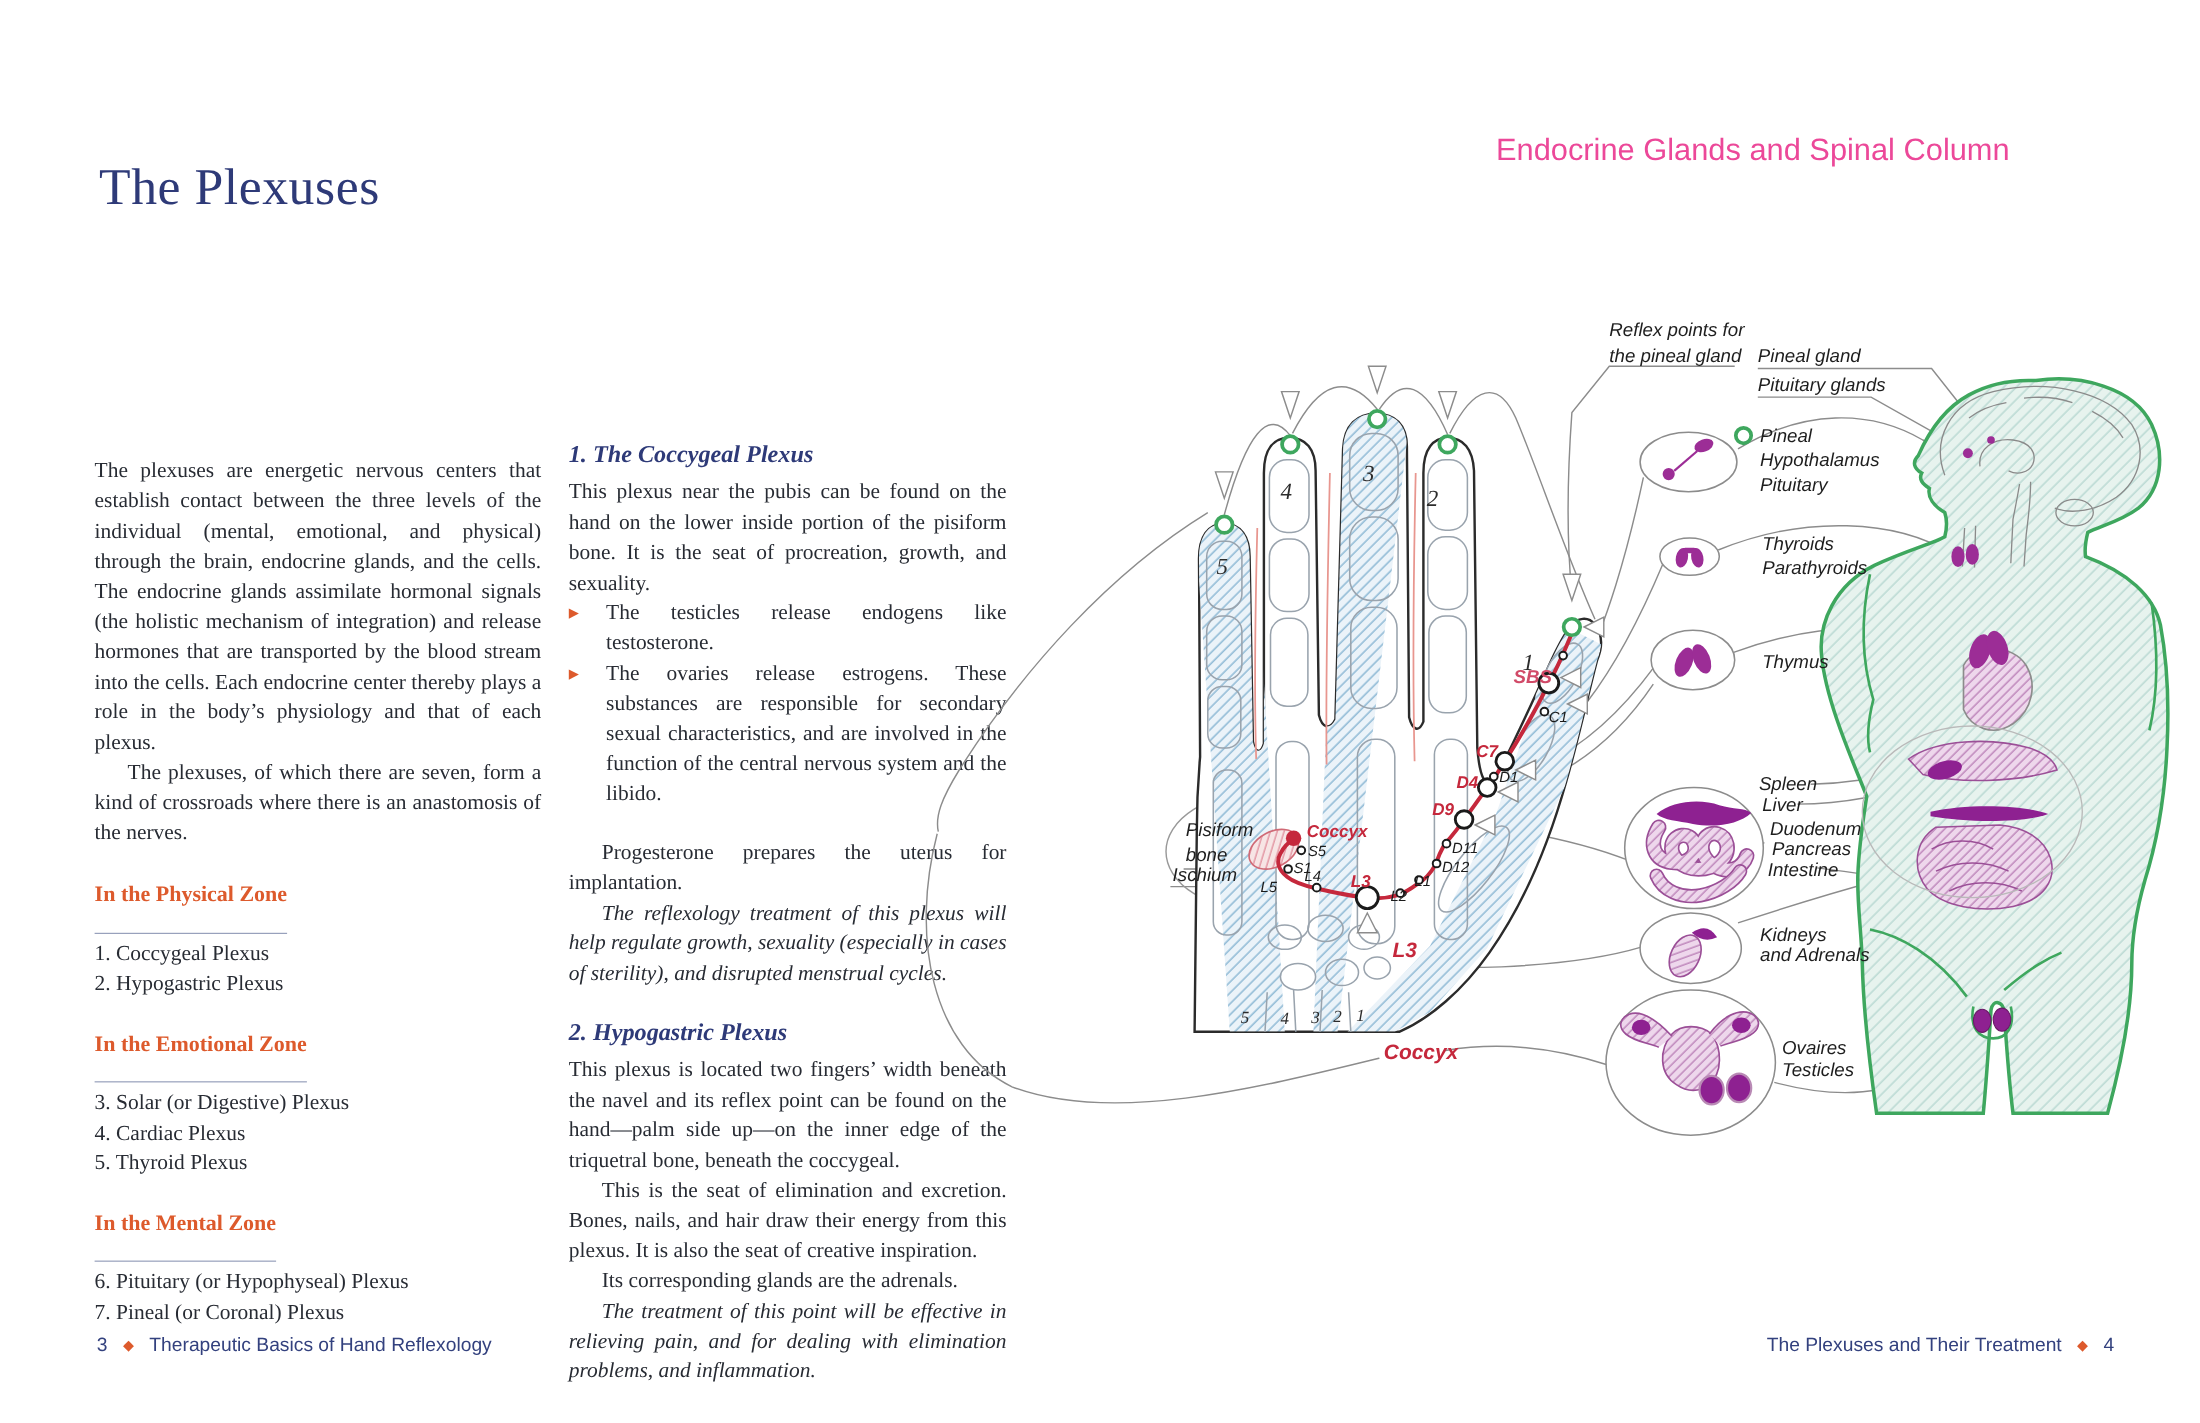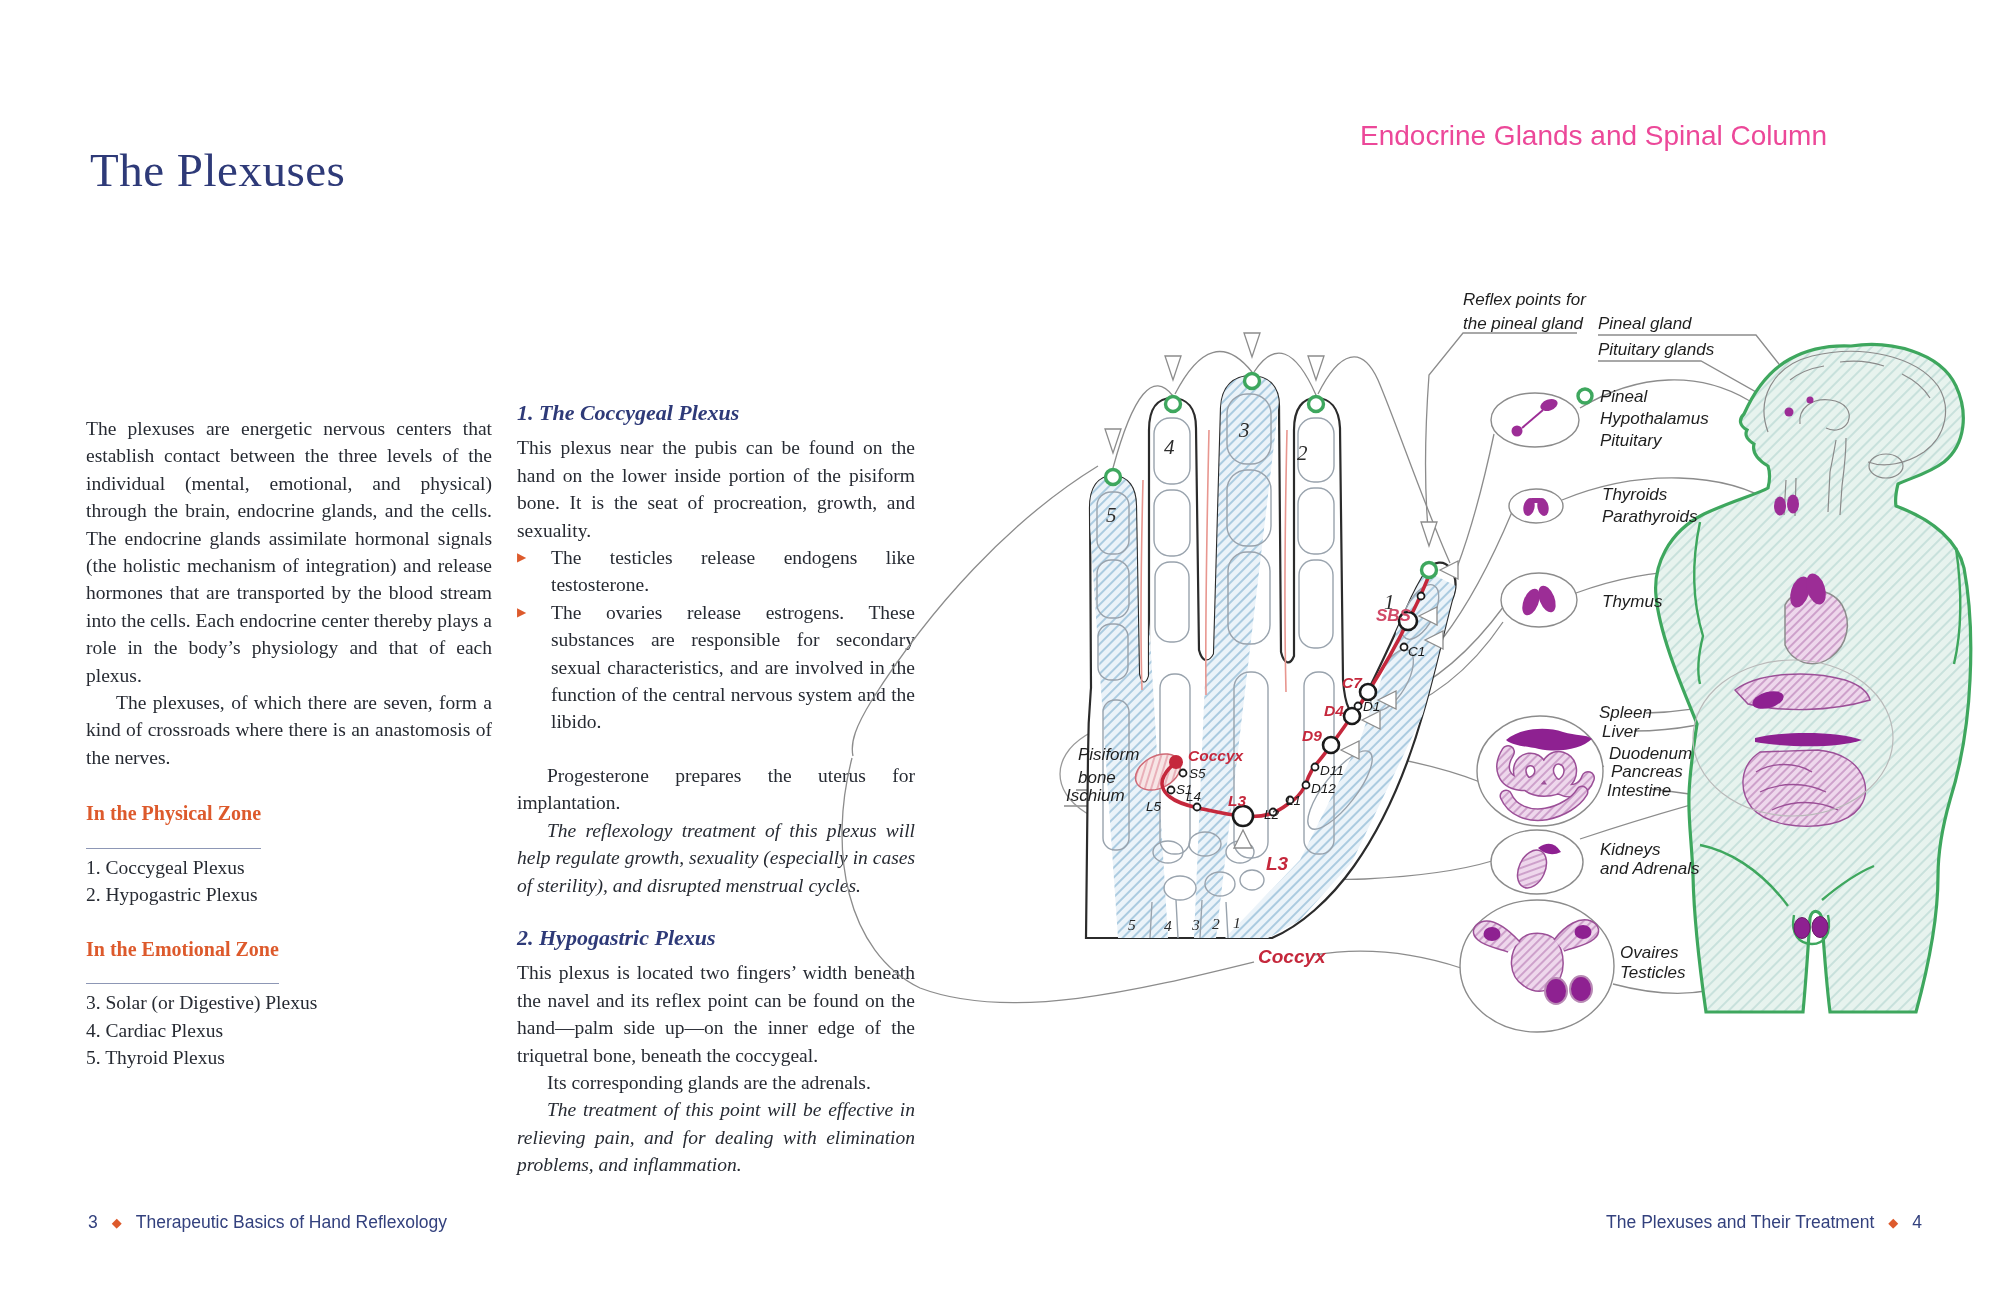--- a/index.html
+++ b/index.html
@@ -60,39 +60,45 @@
     <div class="zone-h">In the Physical Zone</div>
     <div class="zone-item">1. Coccygeal Plexus</div>
     <div class="zone-item">2. Hypogastric Plexus</div>
   </div>
   <div class="zone">
     <div class="zone-h">In the Emotional Zone</div>
     <div class="zone-item">3. Solar (or Digestive) Plexus</div>
     <div class="zone-item">4. Cardiac Plexus</div>
     <div class="zone-item">5. Thyroid Plexus</div>
   </div>
+  <div class="zone">
+    <div class="zone-h">In the Mental Zone</div>
+    <div class="zone-item">6. Pituitary (or Hypophyseal) Plexus</div>
+    <div class="zone-item">7. Pineal (or Coronal) Plexus</div>
+  </div>
 </div>
 
 <div class="abs col col2">
   <h3 class="sec-h">1. The Coccygeal Plexus</h3>
   <p>This plexus near the pubis can be found on the hand on the lower inside portion of the pisiform bone. It is the seat of procreation, growth, and sexuality.</p>
   <div class="bullet">
     <span class="tri">▶</span>
     <span class="btxt">The testicles release endogens like testosterone.</span>
   </div>
   <div class="bullet">
     <span class="tri">▶</span>
     <span class="btxt">The ovaries release estrogens. These substances are responsible for secondary sexual characteristics, and are involved in the function of the central nervous system and the libido.</span>
   </div>
   <p class="indent sp-before">Progesterone prepares the uterus for implantation.</p>
   <p class="indent ital">The reflexology treatment of this plexus will help regulate growth, sexuality (especially in cases of sterility), and disrupted menstrual cycles.</p>
 
   <div class="sec2">
     <h3 class="sec-h">2. Hypogastric Plexus</h3>
     <p>This plexus is located two fingers’ width beneath the navel and its reflex point can be found on the hand—palm side up—on the inner edge of the triquetral bone, beneath the coccygeal.</p>
+    <p class="indent">This is the seat of elimination and excretion. Bones, nails, and hair draw their energy from this plexus. It is also the seat of creative inspiration.</p>
     <p class="indent">Its corresponding glands are the adrenals.</p>
     <p class="indent ital">The treatment of this point will be effective in relieving pain, and for dealing with elimination problems, and inflammation.</p>
   </div>
 </div>
 
 <div class="abs footer f-left">
   <span>3</span>
   <span class="diamond">◆</span>
   <span>Therapeutic Basics of Hand Reflexology</span>
 </div>

